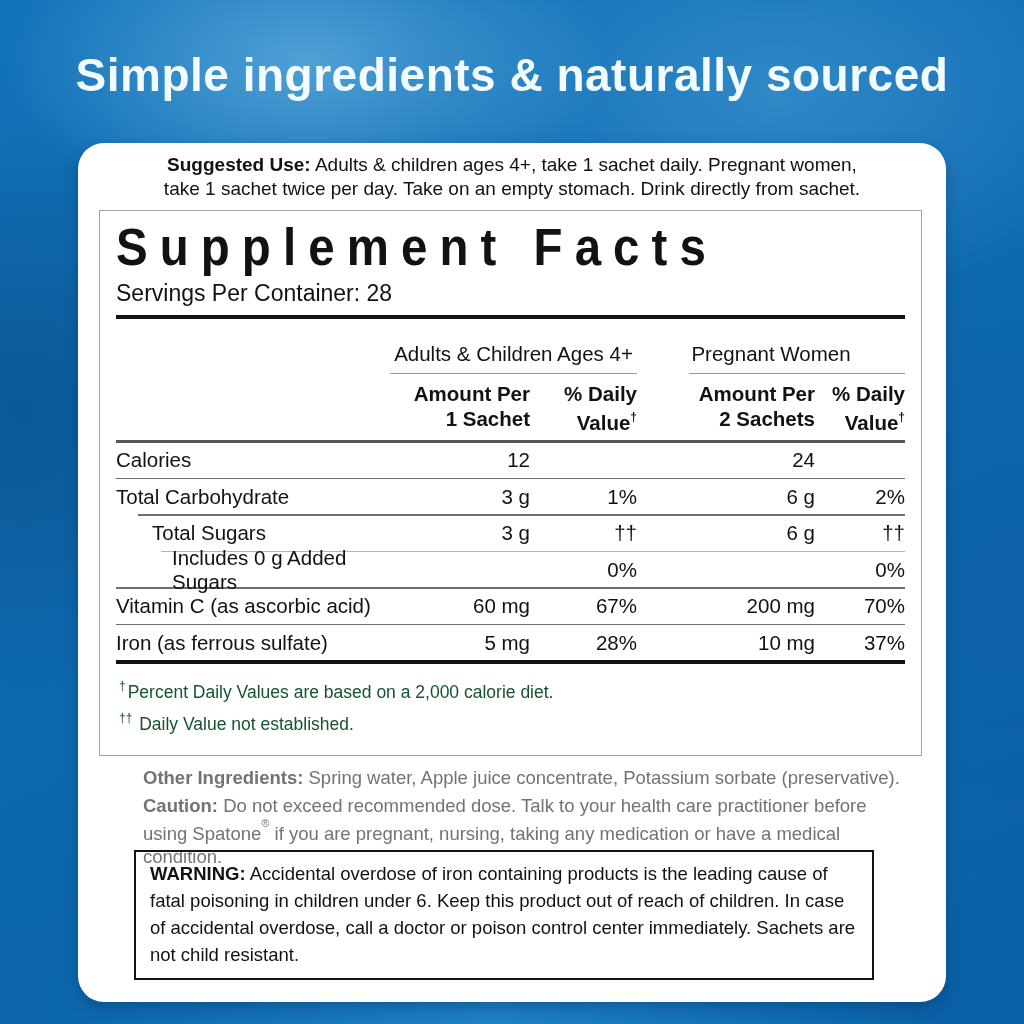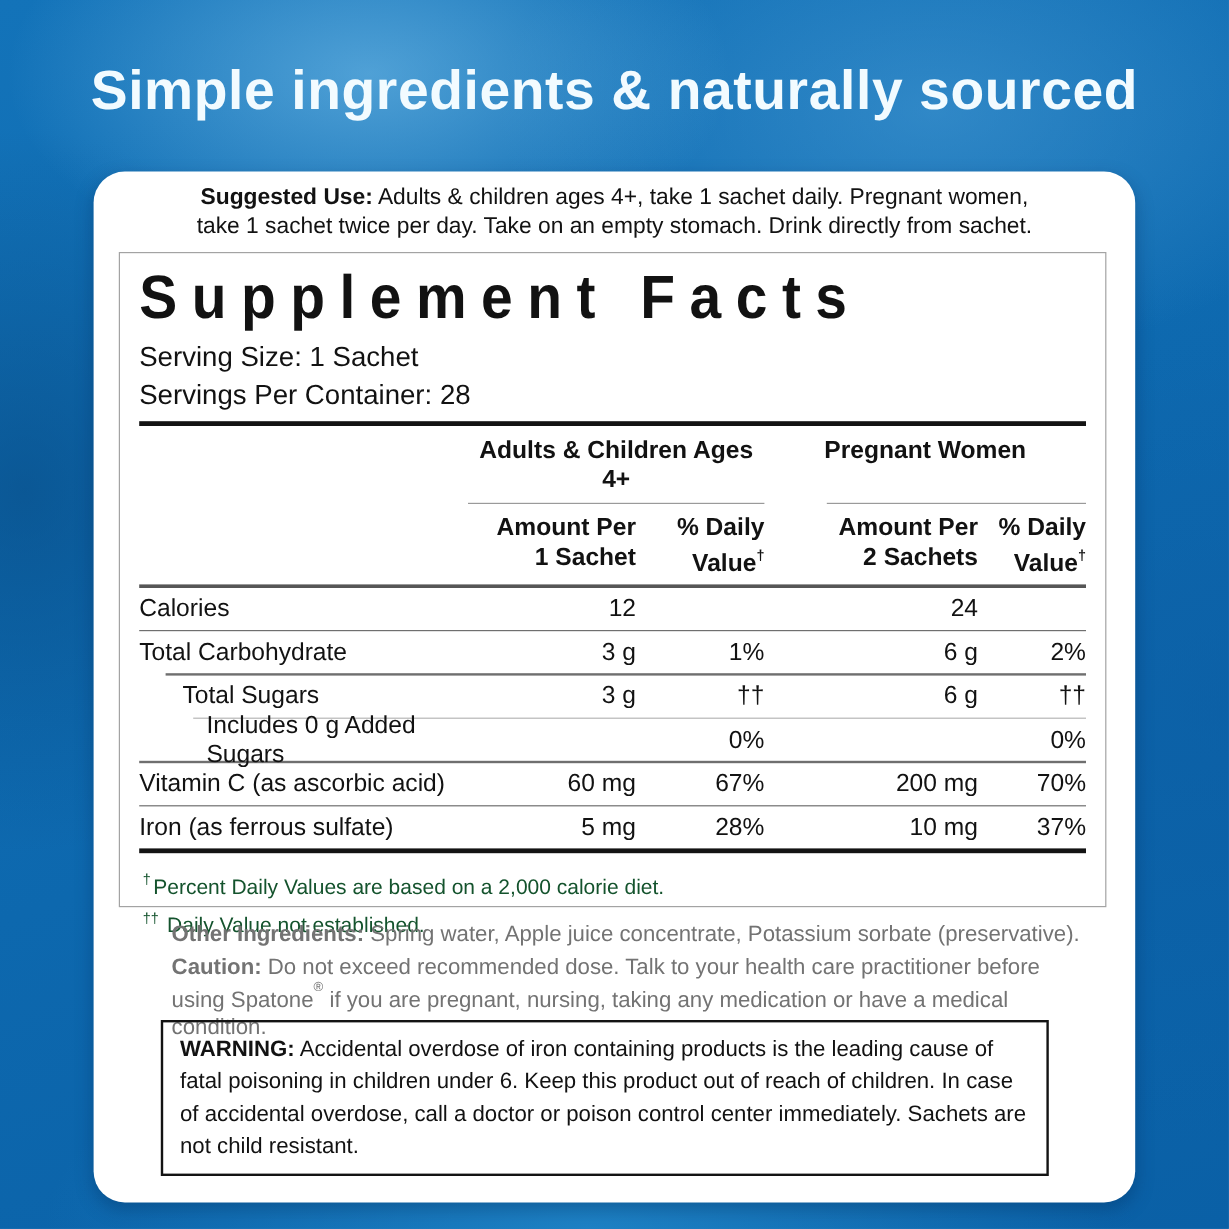--- a/index.html
+++ b/index.html
@@ -27,21 +27,21 @@
   .suggested{position:absolute;top:10px;left:0;right:0;margin:0;text-align:center;font-size:19px;line-height:24px;color:#121212;}
   .factsbox{
     position:absolute;left:21px;top:67px;width:823px;height:546px;
     border:1.5px solid #a3a3a3;box-sizing:border-box;padding:0 16px;color:#121212;
   }
   .sf-title{margin:11px 0 0 0;font-size:51px;line-height:52px;font-weight:bold;letter-spacing:13px;
     transform:scaleX(.93);transform-origin:left center;white-space:nowrap;}
   .serv1{margin:10px 0 0 0;font-size:23px;line-height:26px;}
   .serv2{margin:6px 0 0 0;font-size:23px;line-height:26px;}
   .thickline{height:4px;background:#131313;margin-top:9px;}
-  .grp-row{display:flex;margin-top:9px;font-weight:bold;font-size:20.5px;line-height:24px;}
+  .grp-row{display:flex;margin-top:23px;font-weight:normal;font-size:20.5px;line-height:24px;}
   .cl{flex:1;}
   .ca1{width:140px;text-align:right;}
   .cd1{width:107px;text-align:right;}
   .ca2{width:178px;text-align:right;}
   .cd2{width:90px;text-align:right;}
   .grp{position:relative;text-align:center;padding-bottom:8px;}
   .g1{width:247px;}
   .g2{width:268px;}
   .grp::after{content:"";position:absolute;bottom:0;height:1.5px;background:#9a9a9a;left:0;right:0;}
   .g2::after{left:52px;}
@@ -77,21 +77,20 @@
 
   <div class="headline">Simple ingredients &amp; naturally sourced</div>
 
   <div class="card">
 
     <p class="suggested"><b>Suggested Use:</b> <span>Adults &amp; children ages 4+, take 1 sachet daily. Pregnant women,</span><br><span>take 1 sachet twice per day. Take on an empty stomach. Drink directly from sachet.</span></p>
 
     <div class="factsbox">
 
       <div class="sf-title">Supplement Facts</div>
-      <div class="serv1">Serving Size: 1 Sachet</div>
       <div class="serv2">Servings Per Container: 28</div>
 
       <div class="thickline"></div>
 
       <div class="grp-row">
         <div class="cl"></div>
         <div class="grp g1">Adults &amp; Children Ages 4+</div>
         <div class="grp g2">Pregnant Women</div>
       </div>
 

